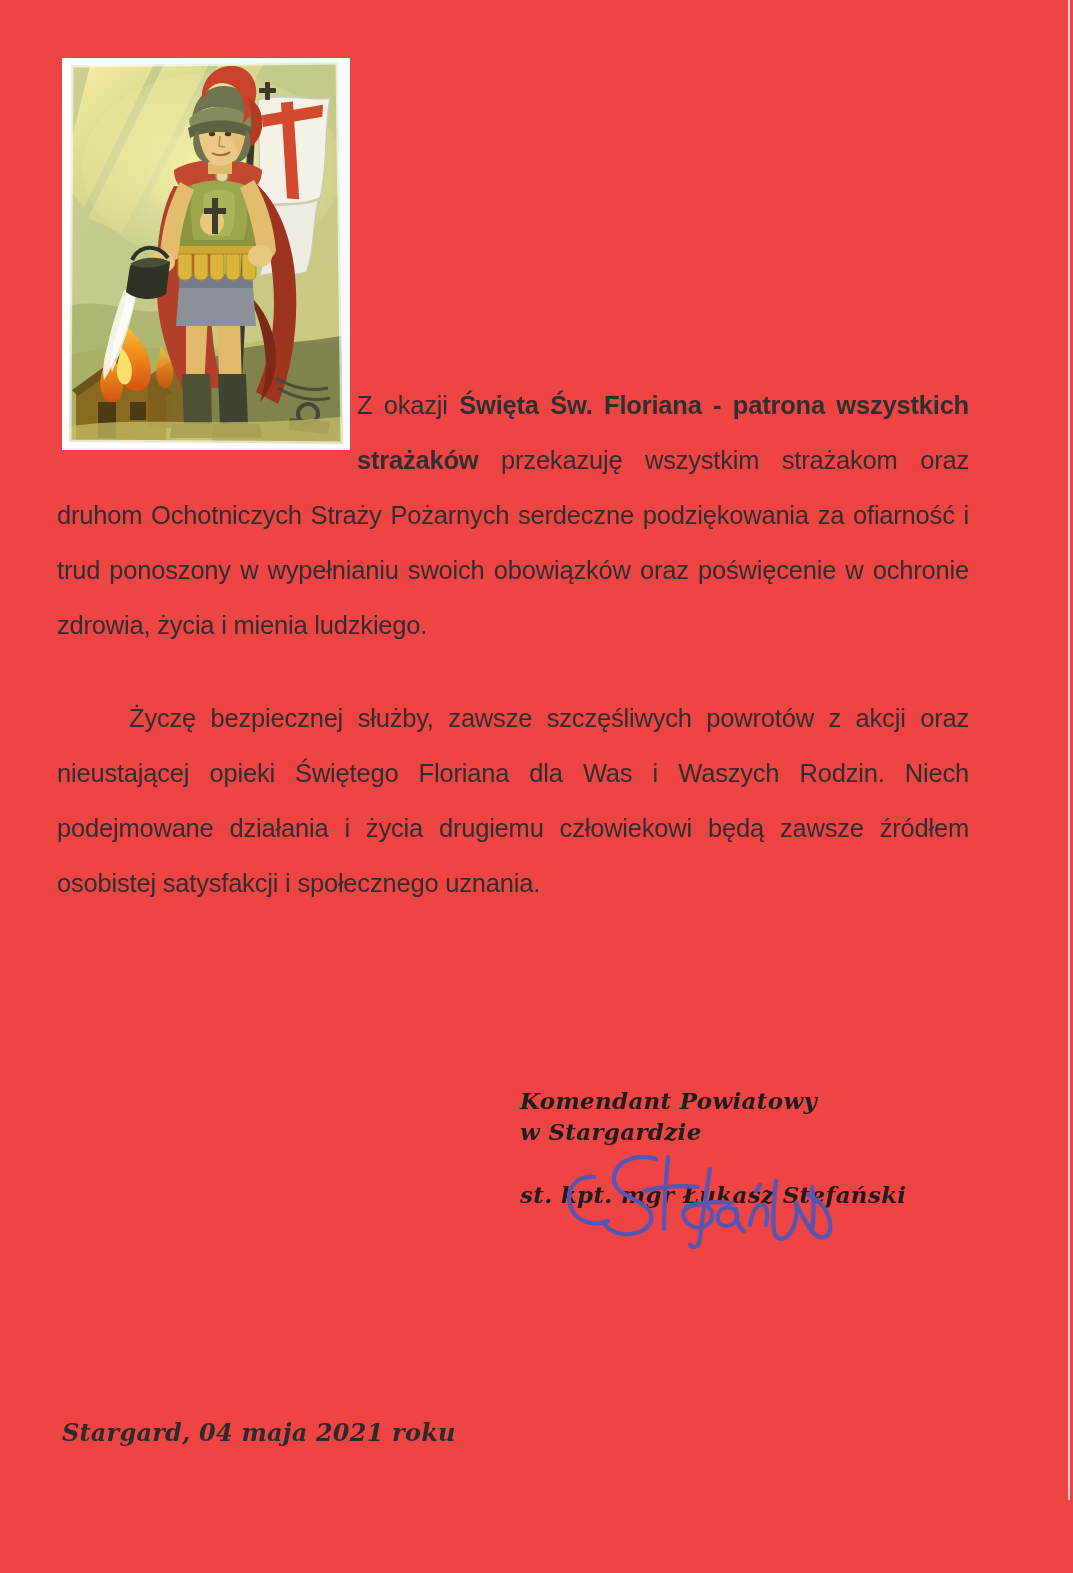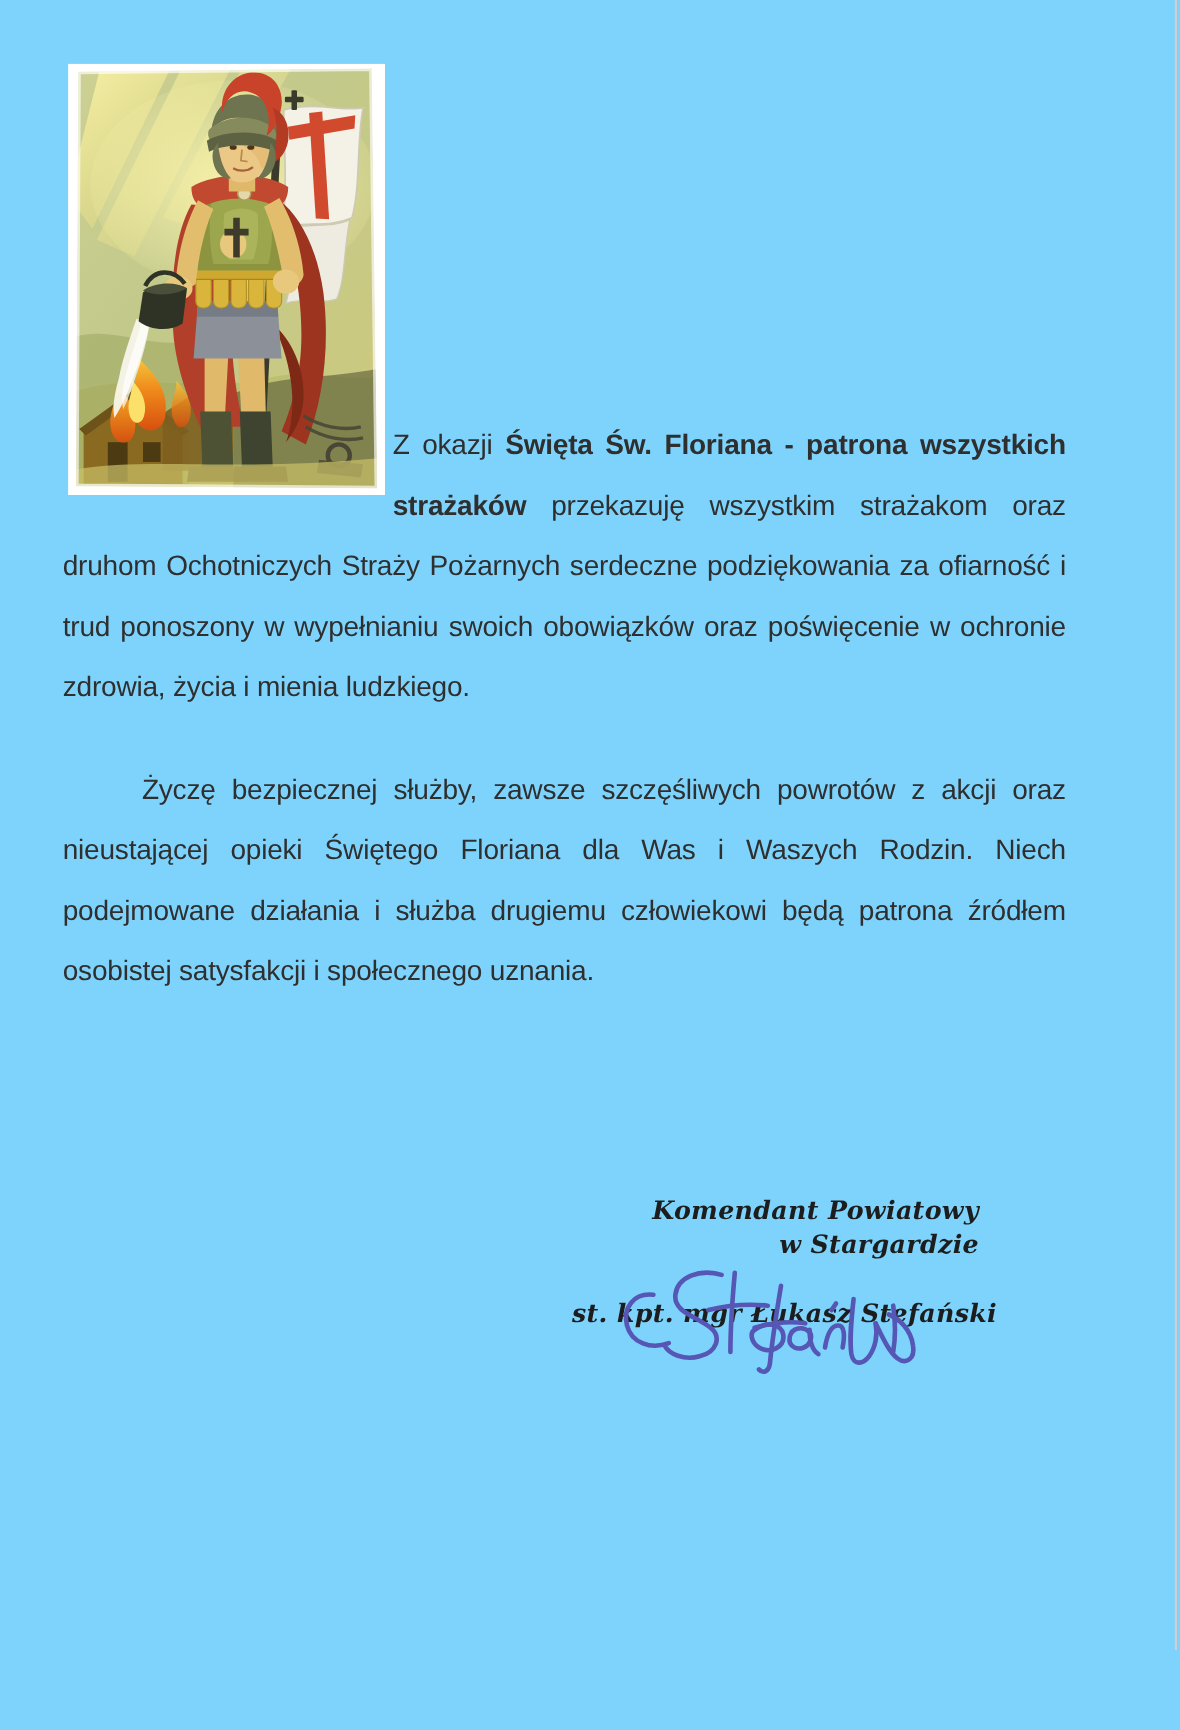--- a/index.html
+++ b/index.html
@@ -8,21 +8,21 @@
     padding: 0;
     background: #ffffff;
   }
   body {
     font-family: "Liberation Sans", sans-serif;
   }
   .page {
     position: relative;
     width: 1073px;
     height: 1573px;
-    background: #7dd3fc;
+    background: #ef4444;
     overflow: hidden;
   }
   
   .scan-edge {
     position: absolute;
     top: 0;
     right: 3px;
     width: 2px;
     height: 1500px;
     background: #cfcfcf;
@@ -83,21 +83,21 @@
     color: #2b2b2b;
     letter-spacing: -0.2px;
   }
 
   
   .signature-block {
     position: absolute;
     left: 520px;
     top: 1085px;
     width: 370px;
-    text-align: right;
+    text-align: left;
   }
   .sig-line {
     font-family: "DejaVu Serif", serif;
     font-weight: bold;
     font-style: italic;
     font-size: 23px;
     color: #1d1d1d;
     line-height: 31px;
     white-space: nowrap;
     letter-spacing: 0.3px;
@@ -297,21 +297,21 @@
       <path d="M9,7 L276,4 L281,386 L7,384 Z" fill="none" stroke="#ffffff" stroke-width="5" opacity="0.65"></path>
     </svg>
   </div>
 
   <div class="letter-body">
     <div class="img-spacer"></div>
     <p class="para first">
       <span>Z okazji </span><b>Święta Św. Floriana - patrona wszystkich strażaków</b><span> przekazuję wszystkim strażakom oraz druhom Ochotniczych Straży Pożarnych serdeczne podziękowania za ofiarność i trud ponoszony w wypełnianiu swoich obowiązków oraz poświęcenie w ochronie zdrowia, życia i mienia ludzkiego.</span>
     </p>
     <div class="para-gap"></div>
-    <p class="para second">Życzę bezpiecznej służby, zawsze szczęśliwych powrotów z akcji oraz nieustającej opieki Świętego Floriana dla Was i Waszych Rodzin. Niech podejmowane działania  i służba drugiemu człowiekowi będą patrona źródłem osobistej satysfakcji i społecznego uznania.</p>
+    <p class="para second">Życzę bezpiecznej służby, zawsze szczęśliwych powrotów z akcji oraz nieustającej opieki Świętego Floriana dla Was i Waszych Rodzin. Niech podejmowane działania  i życia drugiemu człowiekowi będą zawsze źródłem osobistej satysfakcji i społecznego uznania.</p>
   </div>
 
 
   <div class="signature-block">
     <div class="sig-line">Komendant Powiatowy</div>
     <div class="sig-line">w Stargardzie</div>
     <div class="sig-name">st. kpt. mgr Łukasz Stefański</div>
 
     <div class="handwritten-signature">
       <svg viewBox="0 0 300 110" xmlns="http://www.w3.org/2000/svg" role="img" aria-label="handwritten signature">
@@ -336,14 +336,15 @@
           <path d="M196,44 L200,38"></path>
 
           <path d="M216,34 C214,52 212,70 214,84 C216,94 224,94 230,86 C236,78 238,66 236,56"></path>
           <path d="M236,56 C242,68 248,82 256,88 C264,94 272,88 270,76 C268,62 258,52 248,48"></path>
           <path d="M252,40 C254,54 254,70 252,82"></path>
         </g>
       </svg>
     </div>
   </div>
 
+  <div class="date-line">Stargard, 04 maja 2021 roku</div>
 
 </div>
 
 </body></html>

